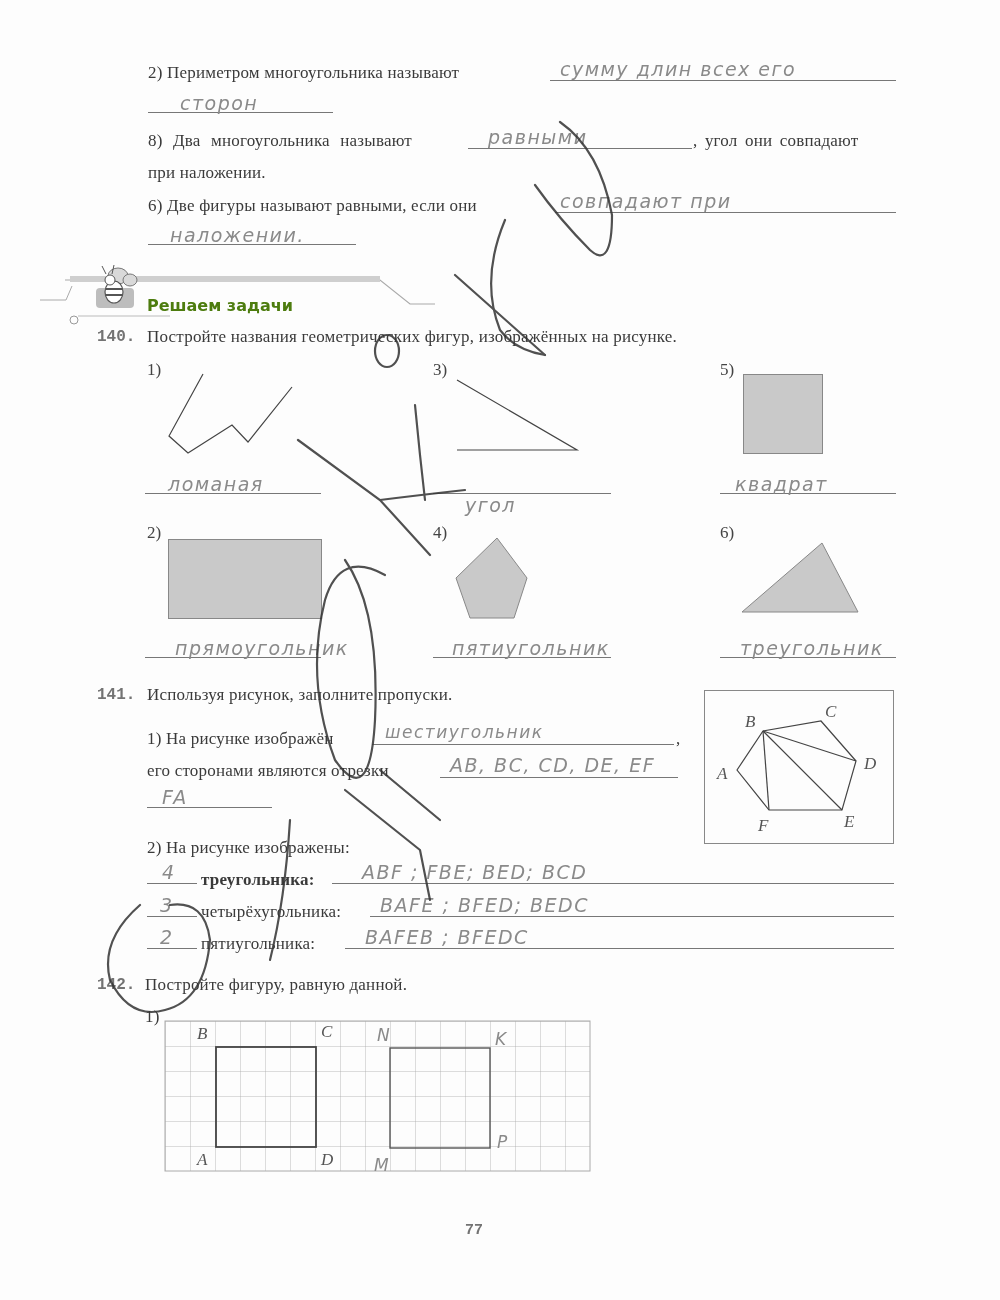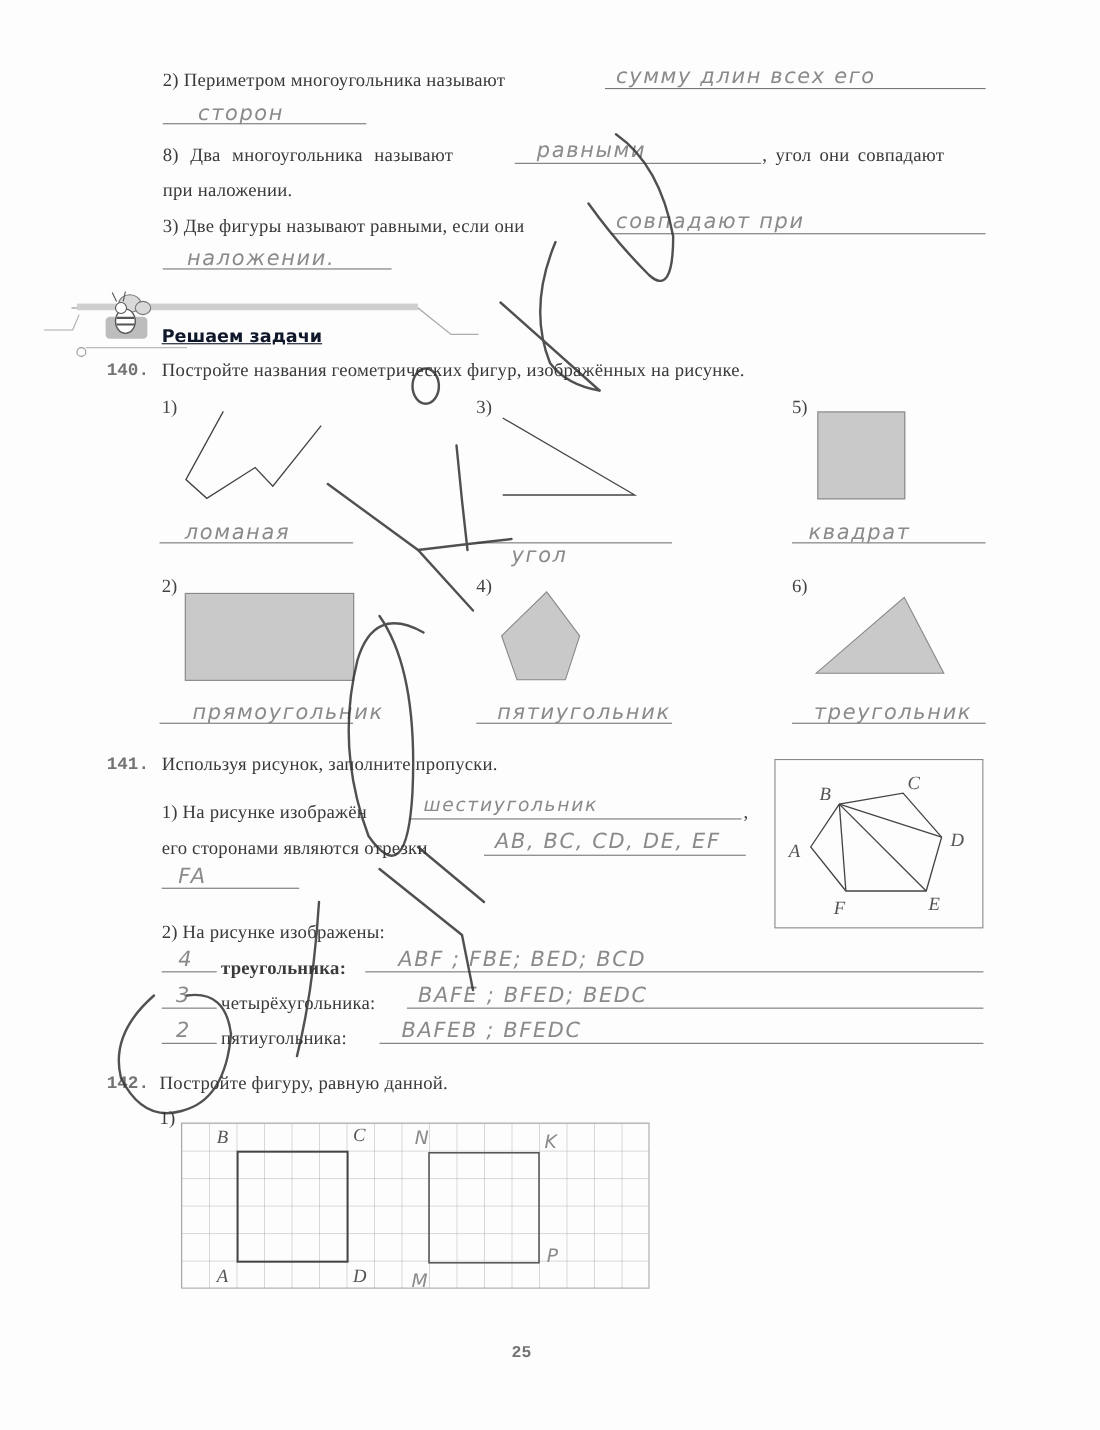--- a/index.html
+++ b/index.html
@@ -5,40 +5,40 @@
   * { box-sizing: border-box; margin: 0; padding: 0; }
   html, body { width: 1000px; height: 1300px; background: #fdfdfd; overflow: hidden; }
   body { position: relative; font-family: "DejaVu Serif", "Liberation Serif", serif; color: #3a3a3a; }
   .abs { position: absolute; }
   .serif { font-family: "Liberation Serif", "DejaVu Serif", serif; font-size: 17px; color: #3a3a3a; letter-spacing: 0.2px; }
   .hand { font-family: "DejaVu Sans", "Liberation Sans", sans-serif; color: #8a8a8a; font-size: 19px; font-style: italic; letter-spacing: 1.5px; font-weight: 300; }
   .uline { position: absolute; border-bottom: 1px solid #777; height: 0; }
   .num { font-family: Liberation Mono, monospace; font-weight: bold; font-size: 16px; color: #737373; }
   .fig-label { font-family: "Liberation Serif", serif; font-size: 17px; color: #444; }
   .gray-shape { background: #c9c9c9; border: 1px solid #888; }
-  .section-title { font-family: "DejaVu Sans", "Liberation Sans", sans-serif; font-weight: bold; font-size: 16px; color: #0f172a; text-decoration: underline; }
+  .section-title { font-family: "DejaVu Sans", "Liberation Sans", sans-serif; font-weight: bold; font-size: 16px; color: #4d7c0f; }
   .italic-lbl { font-family: "Liberation Serif", serif; font-style: italic; font-size: 17px; color: #555; }
   svg { position: absolute; overflow: visible; }
 </style>
 </head>
 <body>
 
 <div class="abs serif" style="left:148px;top:63px;">2) Периметром многоугольника называют</div>
 <div class="uline" style="left:550px;top:80px;width:346px;"></div>
 <div class="abs hand" style="left:560px;top:58px;">сумму длин всех его</div>
 <div class="uline" style="left:148px;top:112px;width:185px;"></div>
 <div class="abs hand" style="left:180px;top:92px;">сторон</div>
 
 <div class="abs serif" style="left:148px;top:131px;word-spacing:6px;">8) Два многоугольника называют</div>
 <div class="uline" style="left:468px;top:148px;width:224px;"></div>
 <div class="abs hand" style="left:488px;top:126px;">равными</div>
 <div class="abs serif" style="left:693px;top:131px;word-spacing:3px;">, угол они совпадают</div>
 <div class="abs serif" style="left:148px;top:163px;">при наложении.</div>
 
-<div class="abs serif" style="left:148px;top:196px;">3) Две фигуры называют равными, если они</div>
+<div class="abs serif" style="left:148px;top:196px;">6) Две фигуры называют равными, если они</div>
 <div class="uline" style="left:555px;top:212px;width:341px;"></div>
 <div class="abs hand" style="left:560px;top:190px;">совпадают при</div>
 <div class="uline" style="left:148px;top:244px;width:208px;"></div>
 <div class="abs hand" style="left:170px;top:224px;">наложении.</div>
 
 <svg style="left:30px;top:268px;" width="420" height="60">
   <path d="M35 12 L350 12 L380 36 L405 36" stroke="#aaa" stroke-width="1.2" fill="none"></path>
   <rect x="40" y="8" width="310" height="6" fill="#cfcfcf"></rect>
   <path d="M10 32 L36 32 L42 18" stroke="#aaa" stroke-width="1" fill="none"></path>
   <path d="M48 48 L140 48" stroke="#bbb" stroke-width="1" fill="none"></path>
@@ -177,13 +177,13 @@
     <path d="M298 440 L380 500 L430 555"></path>
     <path d="M380 500 Q420 495 465 490"></path>
     <path d="M385 575 Q340 550 325 600 Q305 680 335 760 Q370 810 375 720 Q380 610 345 560"></path>
     <path d="M380 770 L440 820"></path>
     <path d="M345 790 L420 850 L430 900"></path>
     <path d="M290 820 Q285 900 270 960"></path>
     <path d="M140 905 Q100 940 110 980 Q130 1020 165 1010 Q205 1000 210 940 Q205 900 170 905"></path>
   </g>
 </svg>
 
-<div class="abs num" style="left:465px;top:1222px;font-size:15px;">25</div>
+<div class="abs num" style="left:465px;top:1222px;font-size:15px;">77</div>
 
 </body></html>

